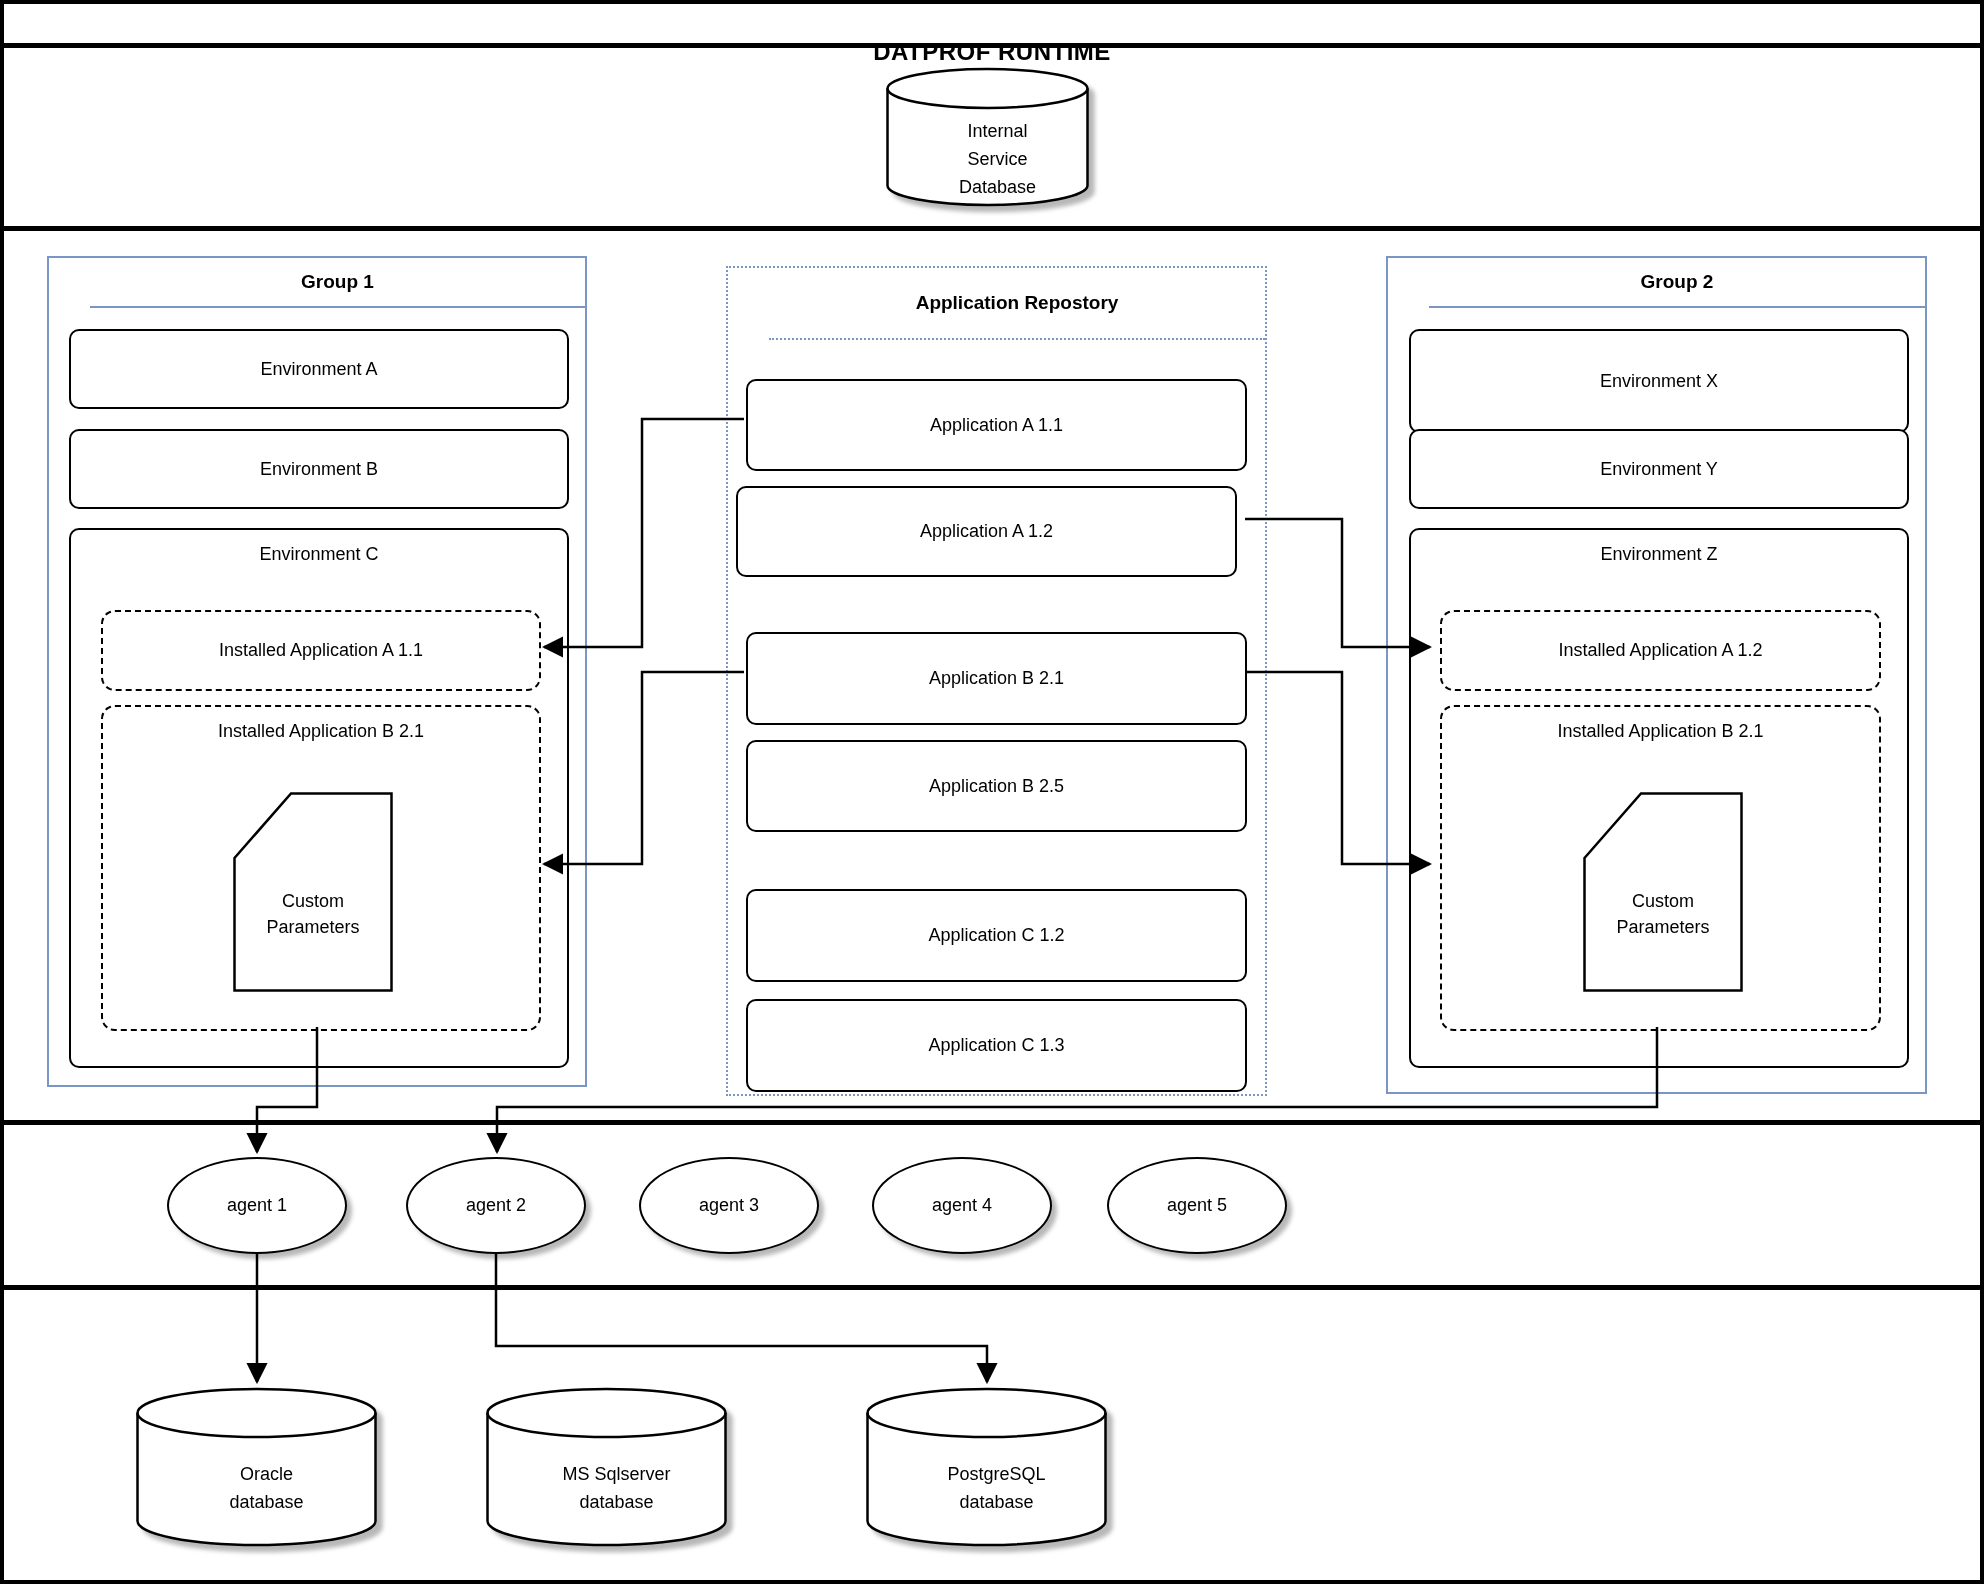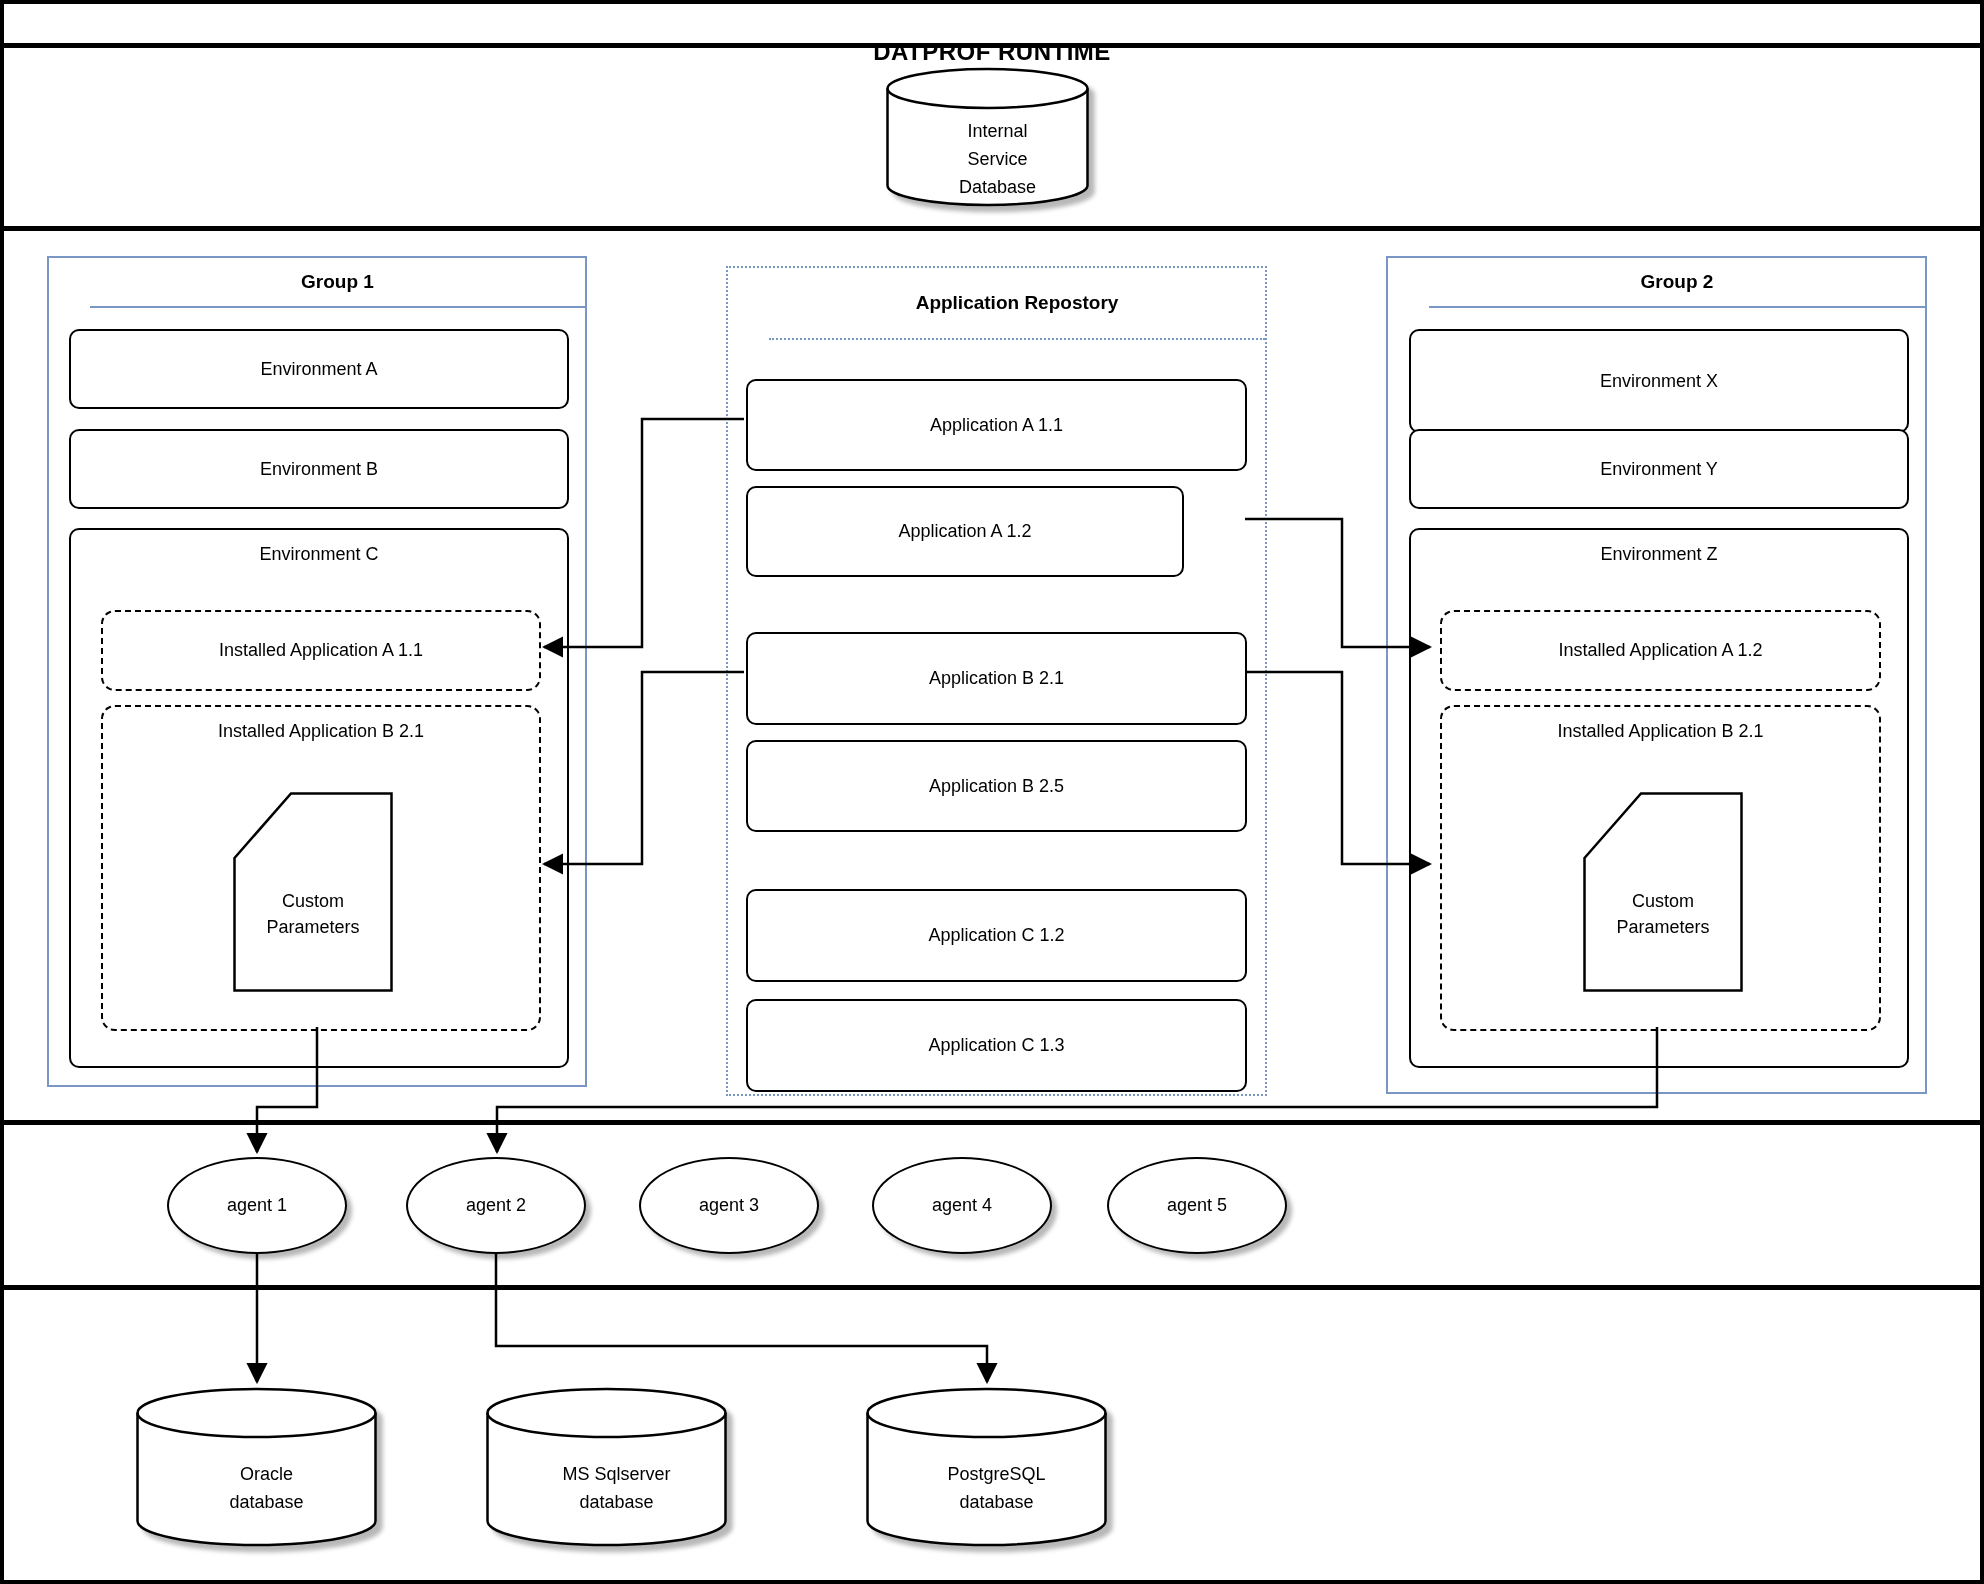--- a/index.html
+++ b/index.html
@@ -90,21 +90,21 @@
           </svg>
           <div class="doc-label">Custom Parameters</div>
         </div>
       </div>
     </div>
   </div>
 
   <div class="panel panel-dotted" style="left:722px;top:262px;width:541px;height:830px">
     <div class="panel-header hdr-dotted" style="height:72px">Application Repostory</div>
     <div class="node" style="left:18px;top:111px;width:501px;height:92px">Application A 1.1</div>
-    <div class="node" style="left:18px;top:218px;width:438px;height:91px">Application A 1.2</div>
+    <div class="node" style="left:8px;top:218px;width:501px;height:91px">Application A 1.2</div>
     <div class="node" style="left:18px;top:364px;width:501px;height:93px">Application B 2.1</div>
     <div class="node" style="left:18px;top:472px;width:501px;height:92px">Application B 2.5</div>
     <div class="node" style="left:18px;top:621px;width:501px;height:93px">Application C 1.2</div>
     <div class="node" style="left:18px;top:731px;width:501px;height:93px">Application C 1.3</div>
   </div>
 
   <div class="panel" style="left:1382px;top:252px;width:541px;height:838px">
     <div class="panel-header hdr-solid" style="height:50px">Group 2</div>
     <div class="node" style="left:21px;top:71px;width:500px;height:104px">Environment X</div>
     <div class="node" style="left:21px;top:171px;width:500px;height:80px">Environment Y</div>

